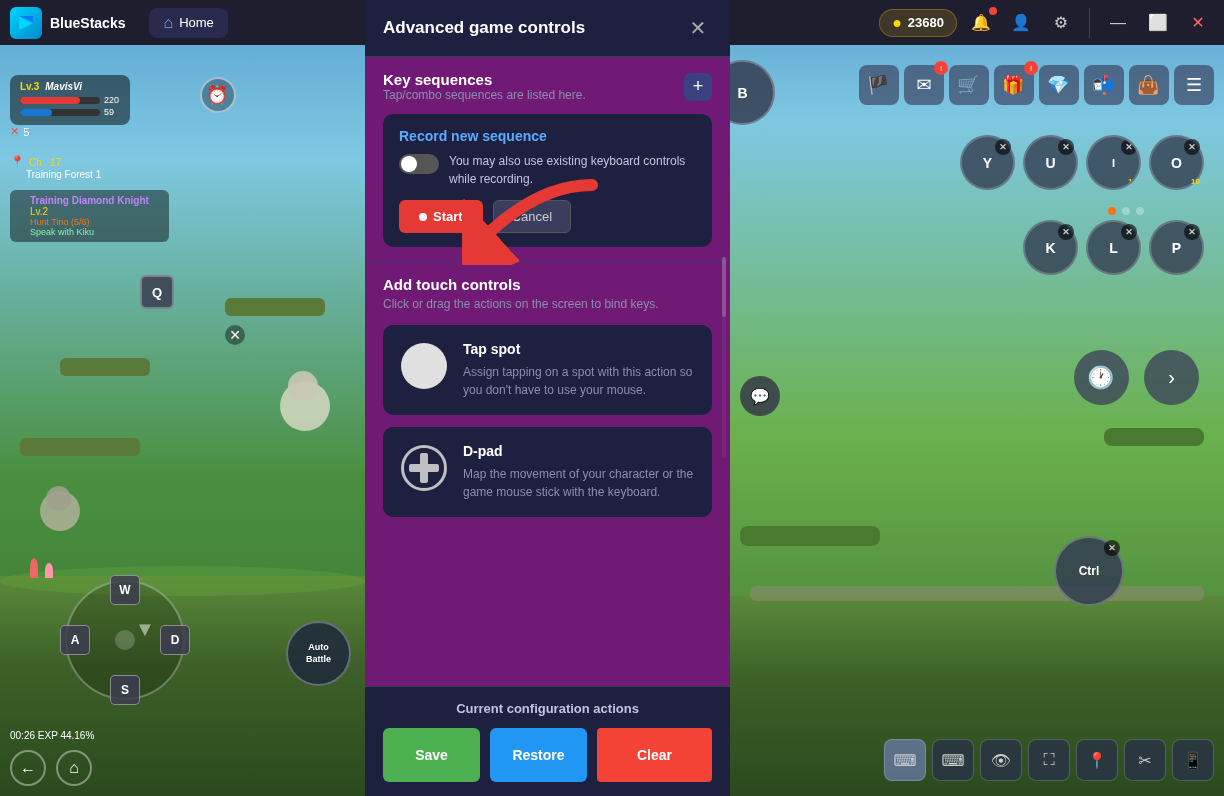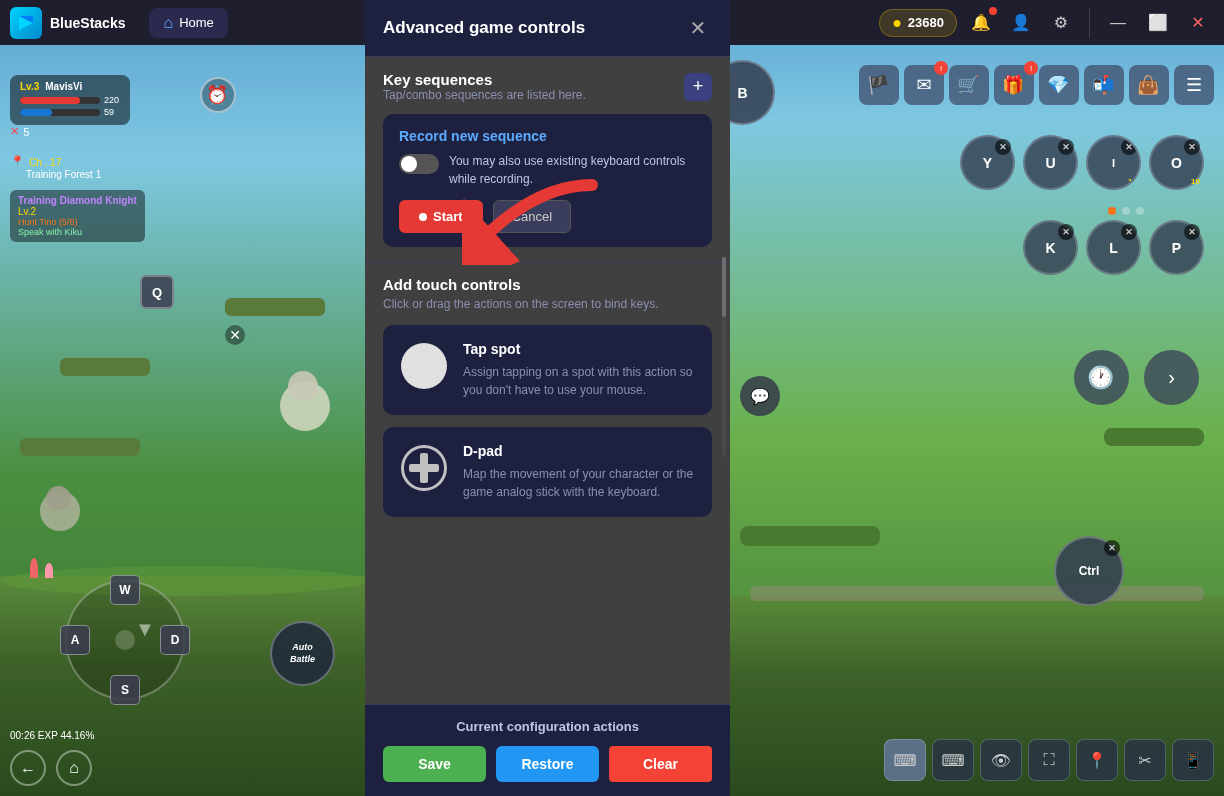--- a/index.html
+++ b/index.html
@@ -78,21 +78,21 @@
       font-size: 13px;
     }
 
     
     .dialog-overlay {
       position: absolute;
       left: 365px;
       top: 0;
       width: 365px;
       height: 796px;
-      background: #404040;
+      background: #701a75;
       z-index: 20;
       display: flex;
       flex-direction: column;
     }
 
     .dialog-header {
       background: #1e2040;
       padding: 14px 18px;
       display: flex;
       align-items: center;
@@ -402,21 +402,21 @@
       font-weight: 600;
       cursor: pointer;
     }
 
     .btn-clear {
       flex: 1;
       background: #f44336;
       color: white;
       border: none;
       border-radius: 4px;
-      padding: 10px;
+      padding: 19px;
       font-size: 14px;
       font-weight: 600;
       cursor: pointer;
     }
 
     
     .game-bg-right {
       position: absolute;
       right: 0; top: 0;
       width: 494px;
@@ -529,21 +529,21 @@
       font-size: 10px;
     }
 
     
     .quest-panel {
       position: absolute;
       top: 130px;
       left: 10px;
       background: rgba(0,0,0,0.45);
       border-radius: 6px;
-      padding: 5px 8px;
+      padding: 5px 20px;
       min-width: 130px;
     }
 
     .quest-title {
       color: #c084fc;
       font-size: 10px;
       font-weight: 600;
     }
 
     .quest-sub {
@@ -1050,21 +1050,21 @@
 
     <div class="header-icon-btn" style="color:#f66;">✕</div>
   </div>
 </div>
 
 <div class="game-ui-left">
 
   <div class="player-info">
     <div style="display:flex;gap:6px;align-items:center;">
       <span style="color:#ffd700;font-size:10px;font-weight:700;">Lv.3</span>
-      <span style="color:white;font-size:10px;font-weight:600;">MavisVi</span>
+      <span style="color:white;font-size:10px;font-weight:600;font-style:italic;">MavisVi</span>
     </div>
     <div class="hp-bar-wrap">
       <div class="bar-row">
         <div class="bar-bg">
           <div class="bar-fill-hp" style="width:75%;"></div>
         </div>
         <span class="bar-label">220</span>
       </div>
       <div class="bar-row">
         <div class="bar-bg">
@@ -1103,21 +1103,21 @@
 
   <div class="dpad-wasd" style="position:absolute;top:515px;left:55px;">
     <div class="dpad-circle"></div>
     <div class="dpad-key w">W</div>
     <div class="dpad-key a">A</div>
     <div class="dpad-key s">S</div>
     <div class="dpad-key d">D</div>
     <div class="dpad-center"></div>
   </div>
 
-  <div class="auto-battle" style="position:absolute;bottom:110px;left:270px;font-style:italic;">
+  <div class="auto-battle" style="position:absolute;bottom:110px;left:286px;">
     <span style="font-size:9px;text-align:center;line-height:1.3;">Auto<br>Battle</span>
   </div>
 
   <div style="position:absolute;bottom:155px;left:135px;color:rgba(255,255,255,0.5);font-size:20px;">▼</div>
 
   <div class="bottom-time" style="position:absolute;bottom:55px;left:10px;">
     <span>00:26 EXP 44.16%</span>
   </div>
 
   <div class="bottom-nav" style="position:absolute;bottom:10px;left:10px;">
@@ -1174,21 +1174,21 @@
       </div>
 
       <div class="control-card">
         <div class="control-icon">
           <div class="dpad-icon">
             <div class="dpad-cross"></div>
           </div>
         </div>
         <div class="control-info">
           <div class="control-name">D-pad</div>
-          <div class="control-desc">Map the movement of your character or the game analog stick with the keyboard.</div>
+          <div class="control-desc">Map the movement of your character or the game mouse stick with the keyboard.</div>
         </div>
       </div>
 
       <div style="height:30px;"></div>
     </div>
 
     <div class="scroll-track">
       <div class="scroll-thumb"></div>
     </div>
   </div>

